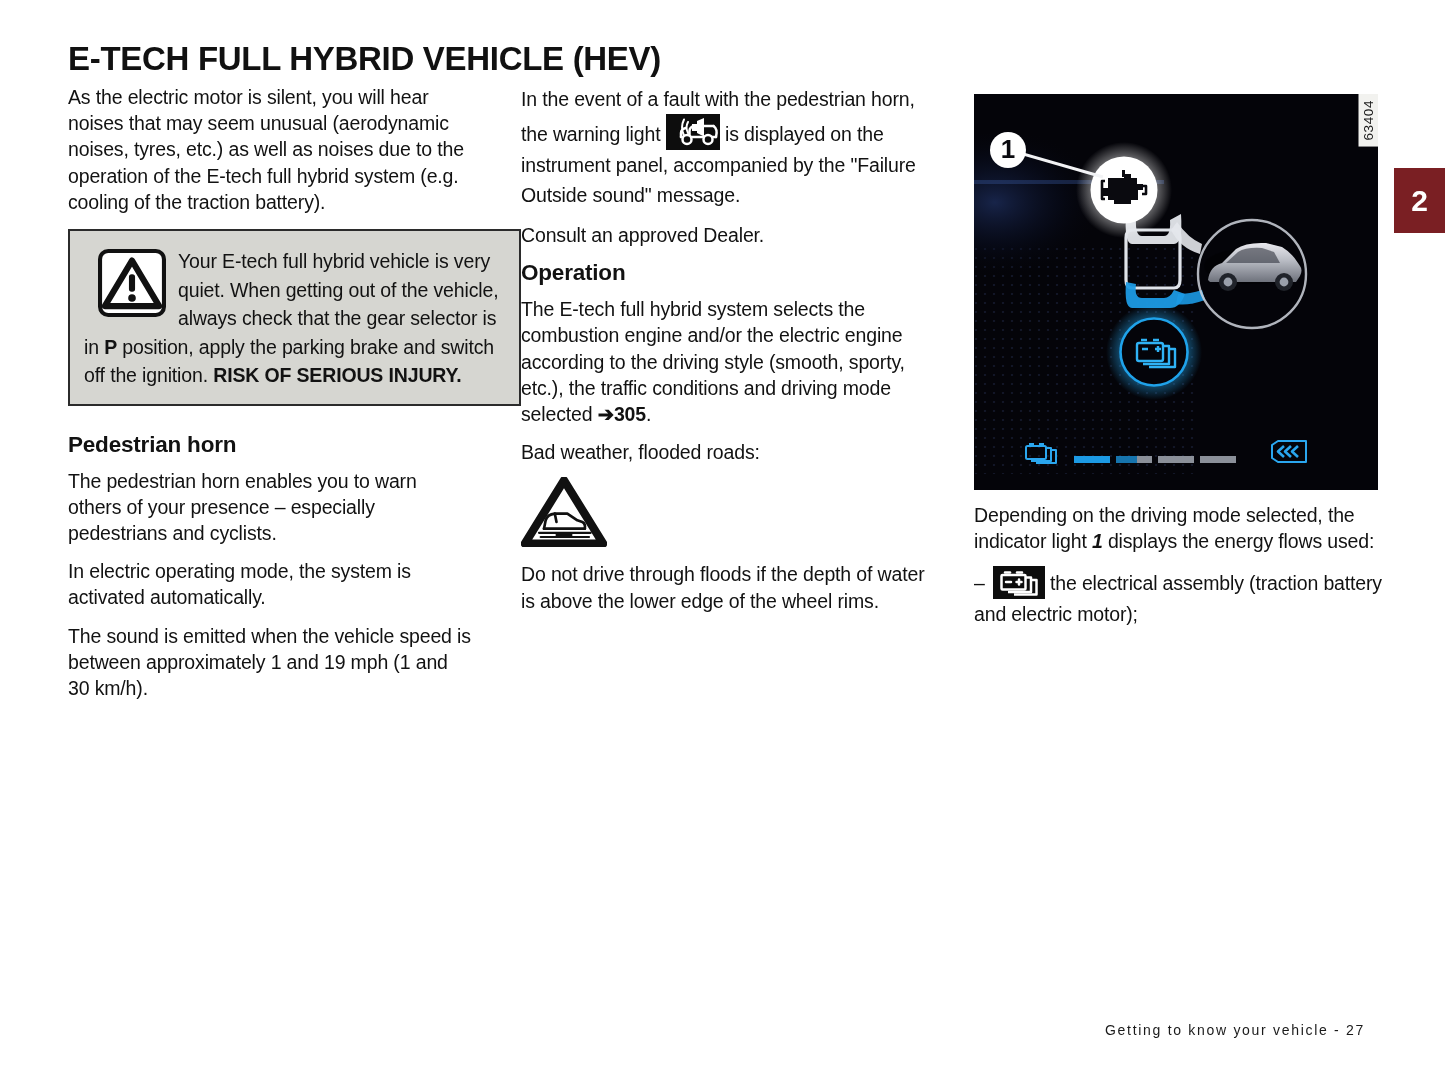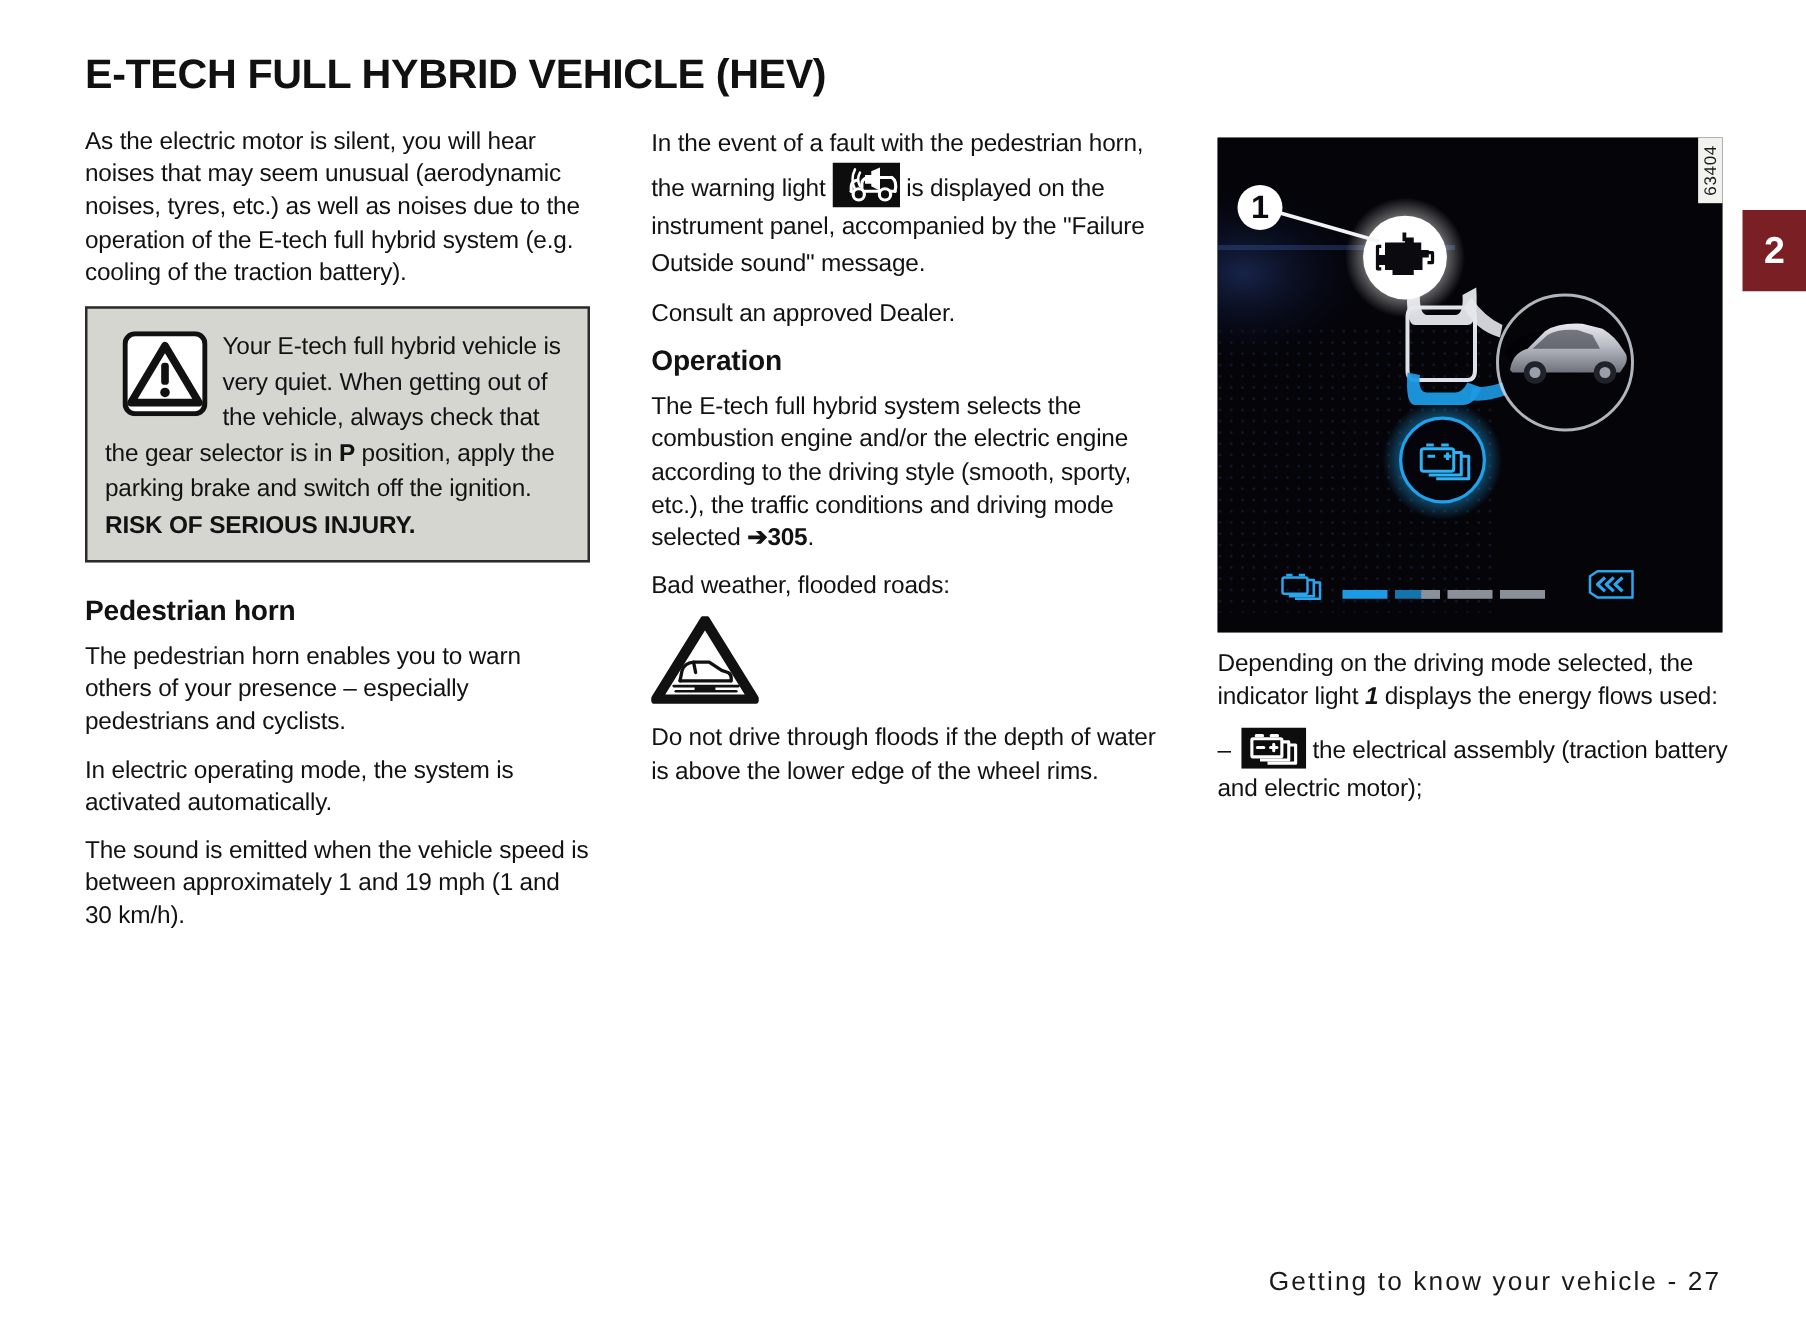--- a/index.html
+++ b/index.html
@@ -24,21 +24,21 @@
     font-size: 33px;
     font-weight: bold;
     letter-spacing: -0.3px;
     color: #111111;
   }
 
   
   .cols {
     position: absolute;
     left: 68px;
-    top: 100px;
+    top: 84px;
     width: 1310px;
     height: 880px;
   }
   .col {
     position: absolute;
     top: 0;
     width: 404px;
   }
   .col-1 { left: 0px; }
   .col-2 { left: 453px; }
@@ -62,21 +62,21 @@
   .b { font-weight: bold; }
   .it { font-style: italic; font-weight: bold; }
 
   
   .warnbox {
     background: #d6d6d1;
     border: 2px solid #2b2b2b;
     box-sizing: border-box;
     padding: 16px 14px 14px 14px;
     margin: 14px 0 26px 0;
-    width: 404px;
+    width: 453px;
   }
   .warnbox .inner {
     font-size: 19.5px;
     line-height: 28.5px;
     letter-spacing: -0.15px;
   }
   .warn-ico {
     float: left;
     width: 68px;
     height: 68px;
@@ -135,23 +135,23 @@
     writing-mode: vertical-rl;
     text-orientation: mixed;
     transform: rotate(180deg);
     line-height: 1;
     z-index: 6;
   }
 
   
   .footer {
     position: absolute;
-    right: 68px;
+    right: 80px;
     bottom: 32px;
-    font-size: 21px;
+    font-size: 14px;
     letter-spacing: 1.7px;
     color: #1a1a1a;
     margin-left: 17px;
   }
 
   
   .chapter-tab {
     position: absolute;
     right: 0px;
     top: 168px;

